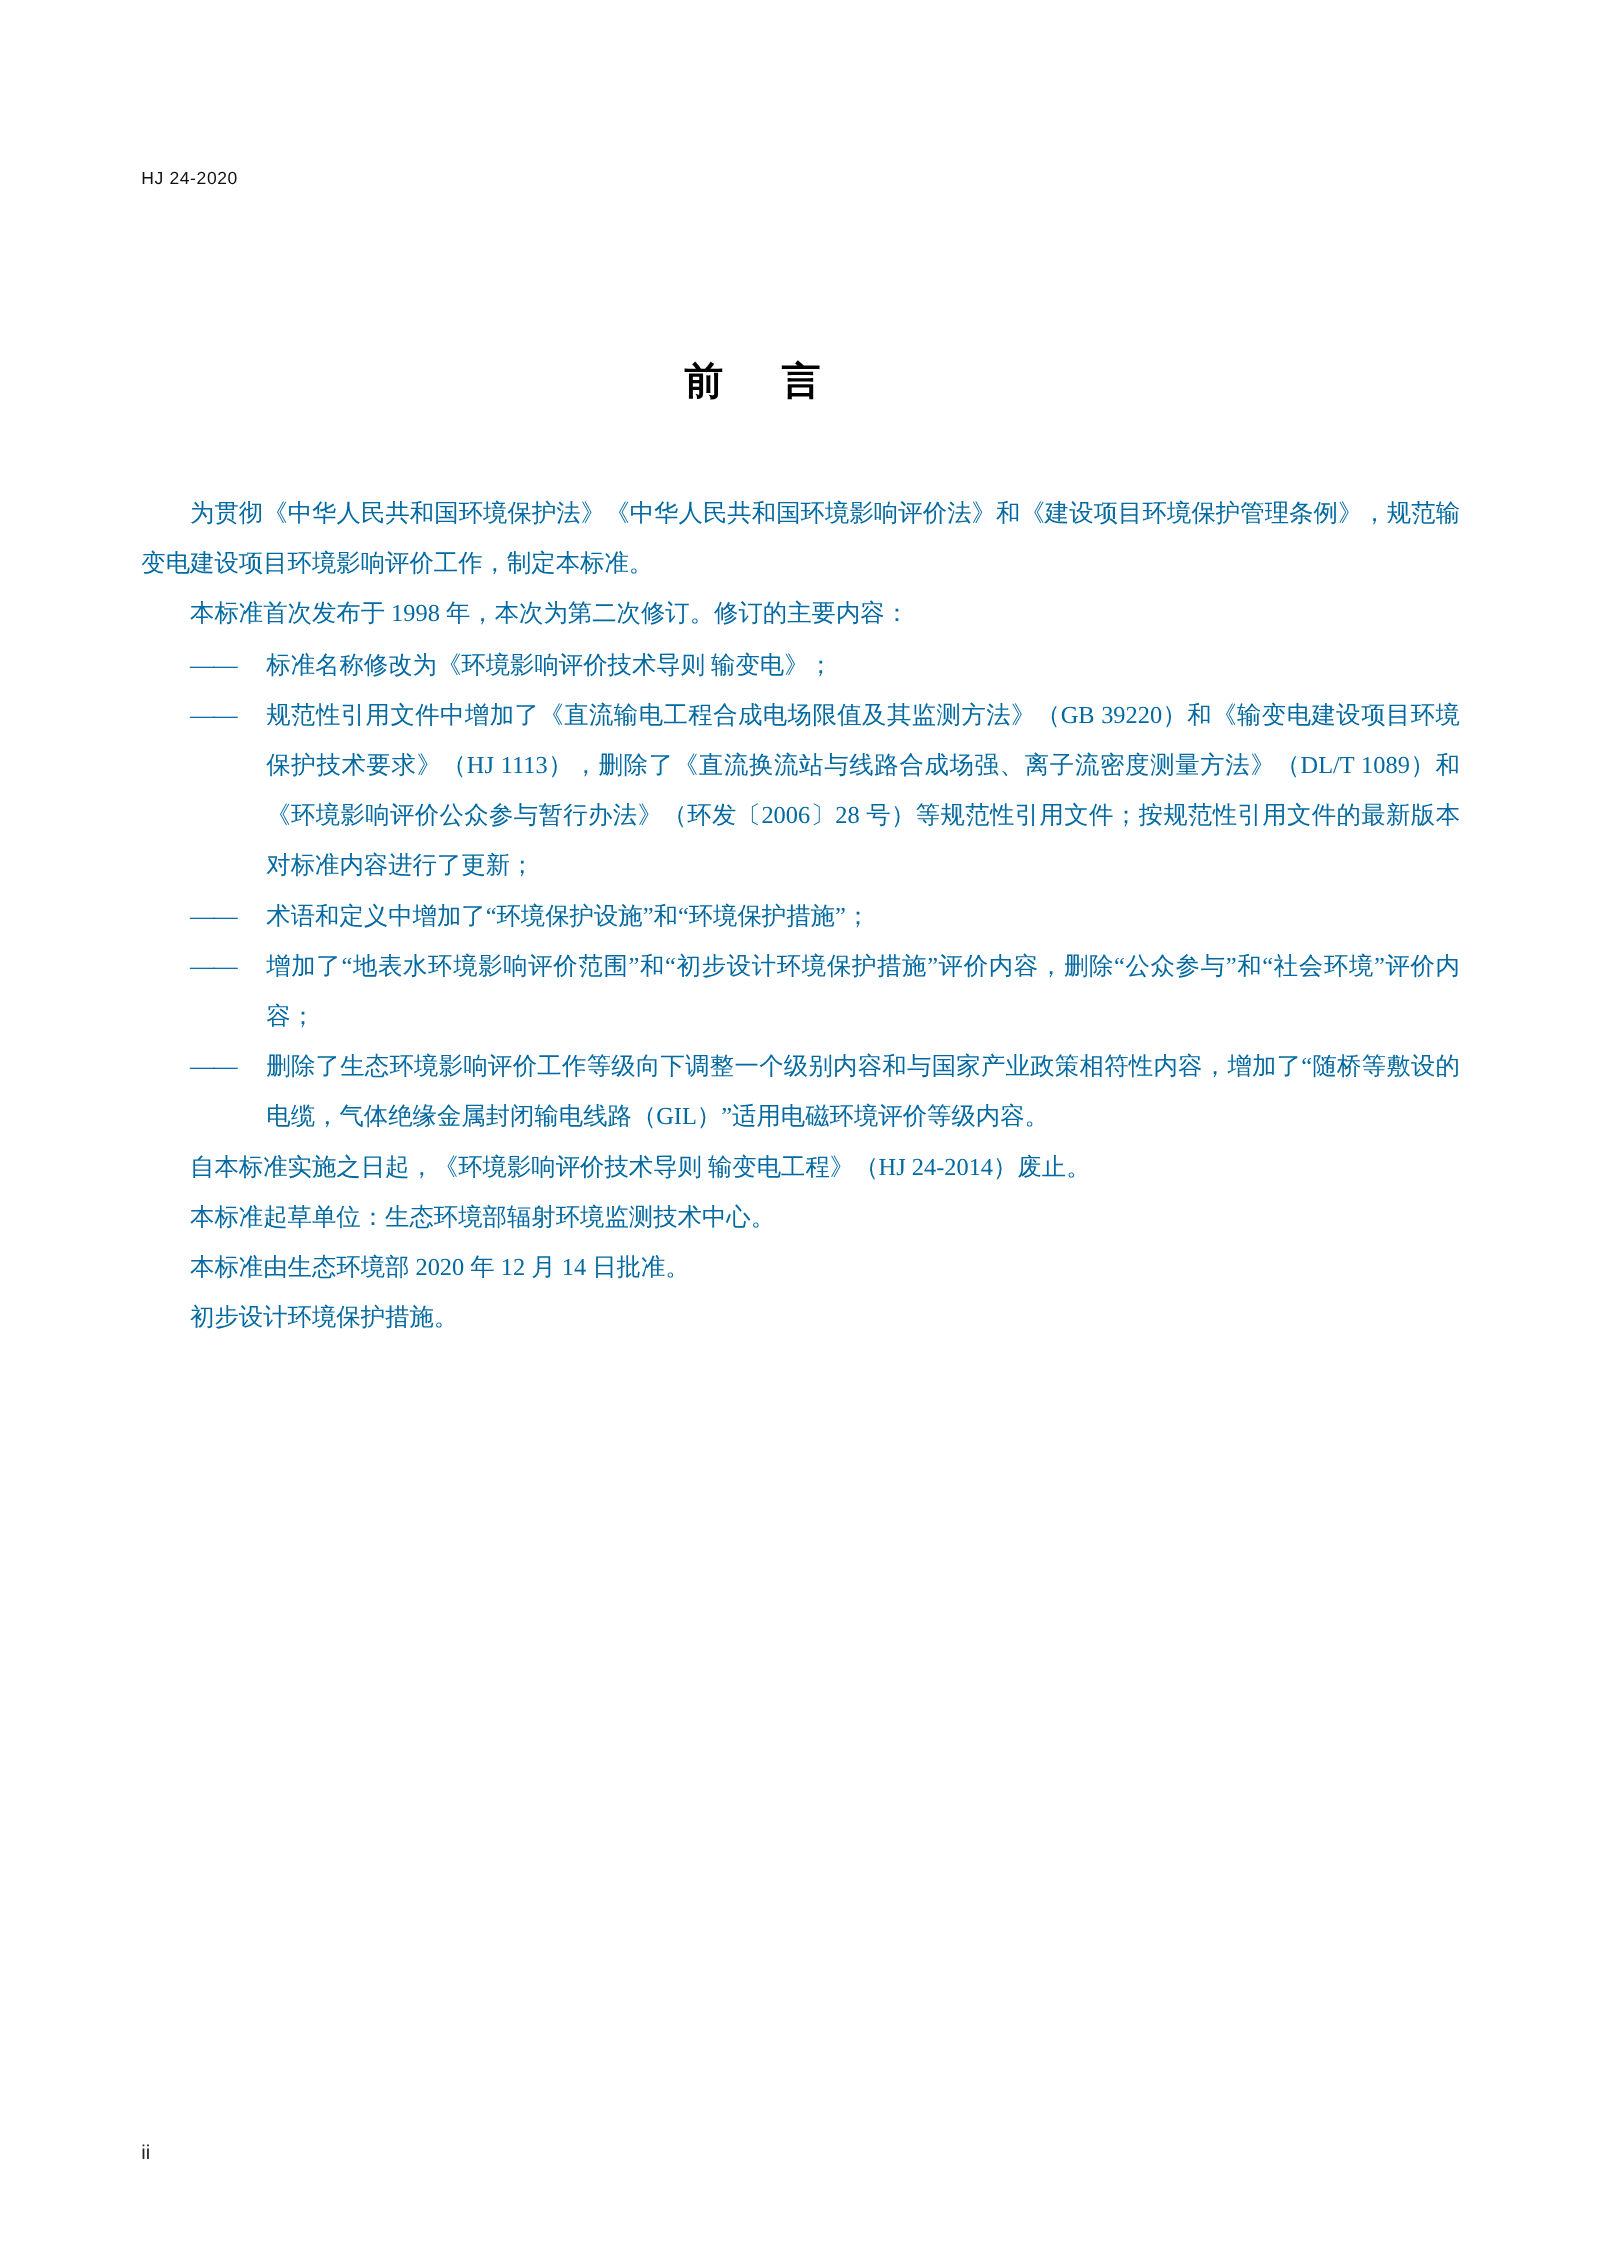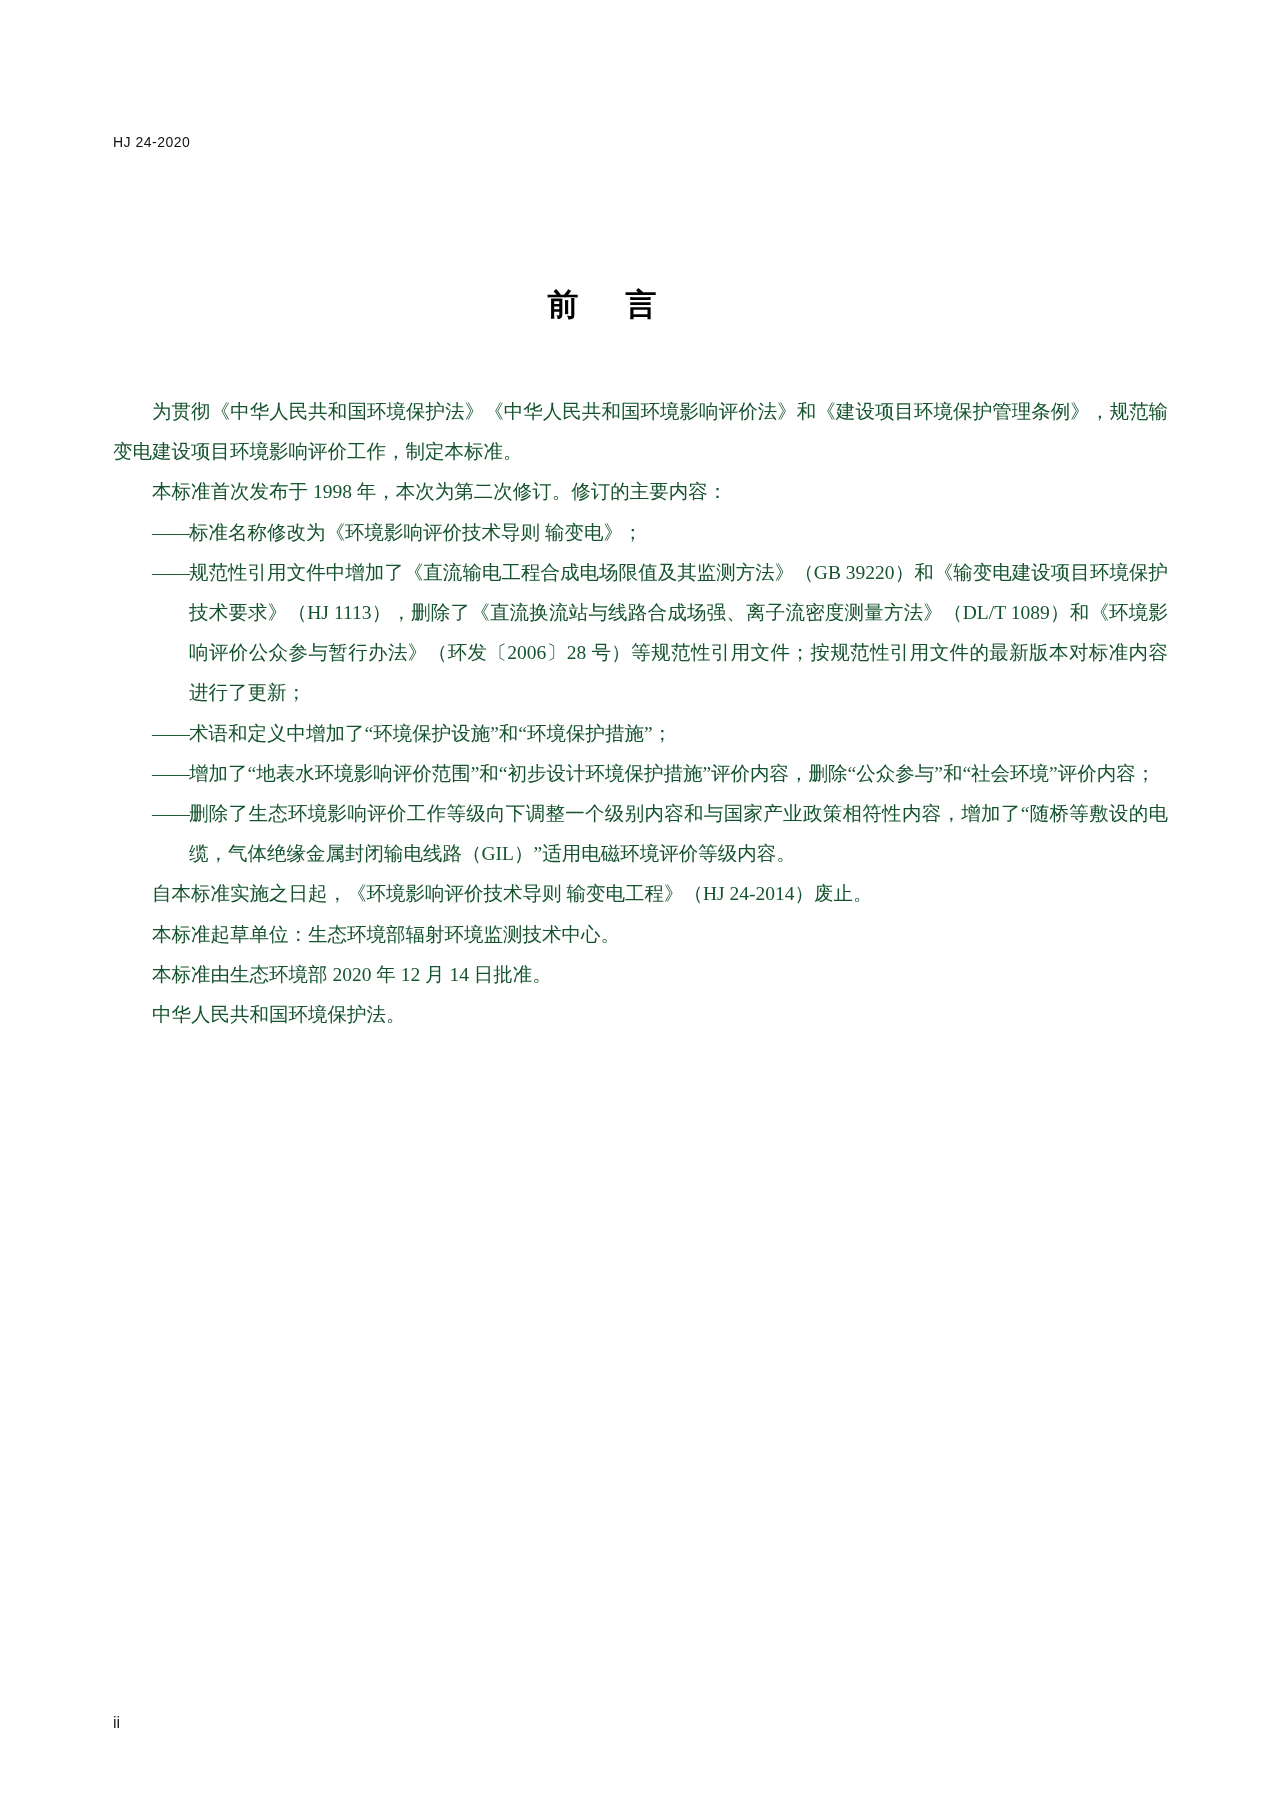--- a/index.html
+++ b/index.html
@@ -41,21 +41,21 @@
     text-indent: 18px;
     color: #000;
   }
   .content {
     position: absolute;
     top: 392px;
     left: 113px;
     width: 1055px;
     font-size: 19.5px;
     line-height: 40.2px;
-    color: #14532d;
+    color: #0369a1;
     text-align: justify;
   }
   .p {
     margin: 0;
     text-align: justify;
     text-justify: inter-ideograph;
   }
   .indent2 {
     text-indent: 39px;
   }
@@ -67,20 +67,21 @@
   .dash-marker {
     flex: 0 0 auto;
     padding-left: 39px;
     white-space: nowrap;
     letter-spacing: -1px;
   }
   .dash-body {
     flex: 1 1 auto;
     text-align: justify;
     text-justify: inter-ideograph;
+    margin-left: 24px;
   }
   .page-num {
     position: absolute;
     left: 113px;
     top: 1682px;
     font-family: "Liberation Sans", "DejaVu Sans", sans-serif;
     font-size: 16px;
     color: #222;
     margin-top: 32px;
   }
@@ -120,19 +121,19 @@
     </div>
 
     <div class="dash-item">
       <span class="dash-marker">——</span>
       <span class="dash-body">删除了生态环境影响评价工作等级向下调整一个级别内容和与国家产业政策相符性内容，增加了“随桥等敷设的电缆，气体绝缘金属封闭输电线路（GIL）”适用电磁环境评价等级内容。</span>
     </div>
 
     <p class="p indent2">自本标准实施之日起，《环境影响评价技术导则 输变电工程》（HJ 24-2014）废止。</p>
     <p class="p indent2">本标准起草单位：生态环境部辐射环境监测技术中心。</p>
     <p class="p indent2">本标准由生态环境部 2020 年 12 月 14 日批准。</p>
-    <p class="p indent2">中华人民共和国环境保护法。</p>
+    <p class="p indent2">初步设计环境保护措施。</p>
 
   </div>
 
   <div class="page-num">ii</div>
 
 </div>
 
 </body></html>

